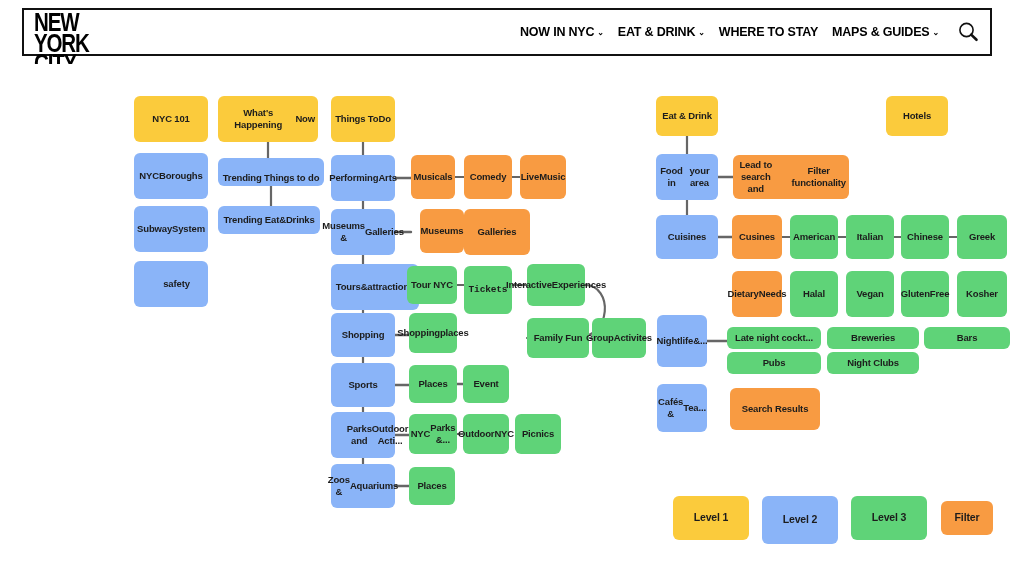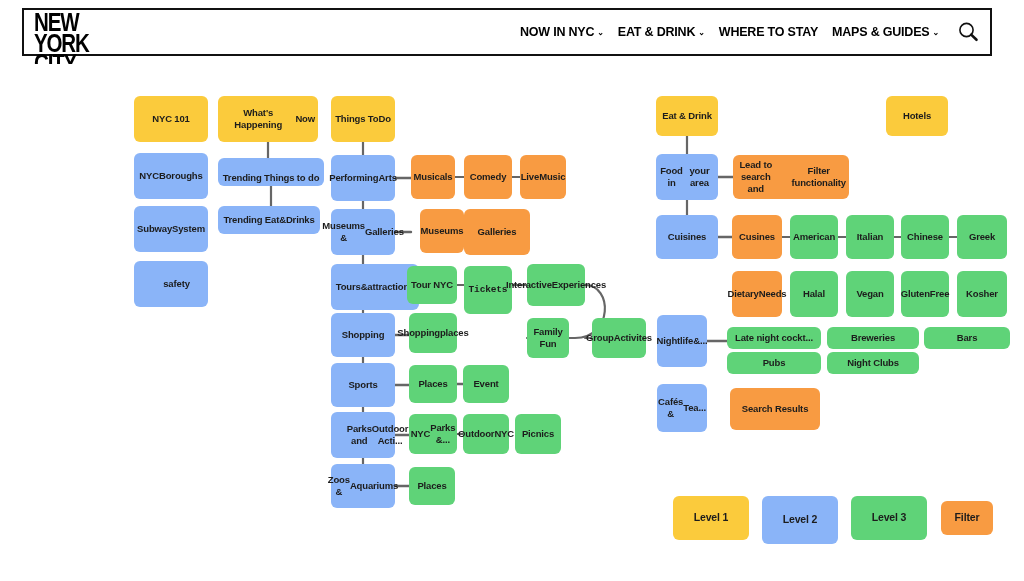--- a/index.html
+++ b/index.html
@@ -269,21 +269,21 @@
         <span>Tour NYC</span>
       </div>
       <div class="node lvl3" style="left: 464px; top: 266px; width: 48px; height: 48px; font-family: Liberation Mono, monospace;">
         <span>Tickets</span>
       </div>
       <div class="node lvl3" style="left: 527px; top: 264px; width: 58px; height: 42px;">
         <span>Interactive</span>
         <br>
         <span>Experiences</span>
       </div>
-      <div class="node lvl3" style="left: 527px; top: 318px; width: 42px; height: 40px;">
+      <div class="node lvl3" style="left: 527px; top: 318px; width: 62px; height: 40px;">
         <span>Family Fun</span>
       </div>
       <div class="node lvl3" style="left: 592px; top: 318px; width: 54px; height: 40px;">
         <span>Group</span>
         <br>
         <span>Activites</span>
       </div>
       <div class="node lvl2" style="left: 331px; top: 313px; width: 64px; height: 44px;">
         <span>Shopping</span>
       </div>

